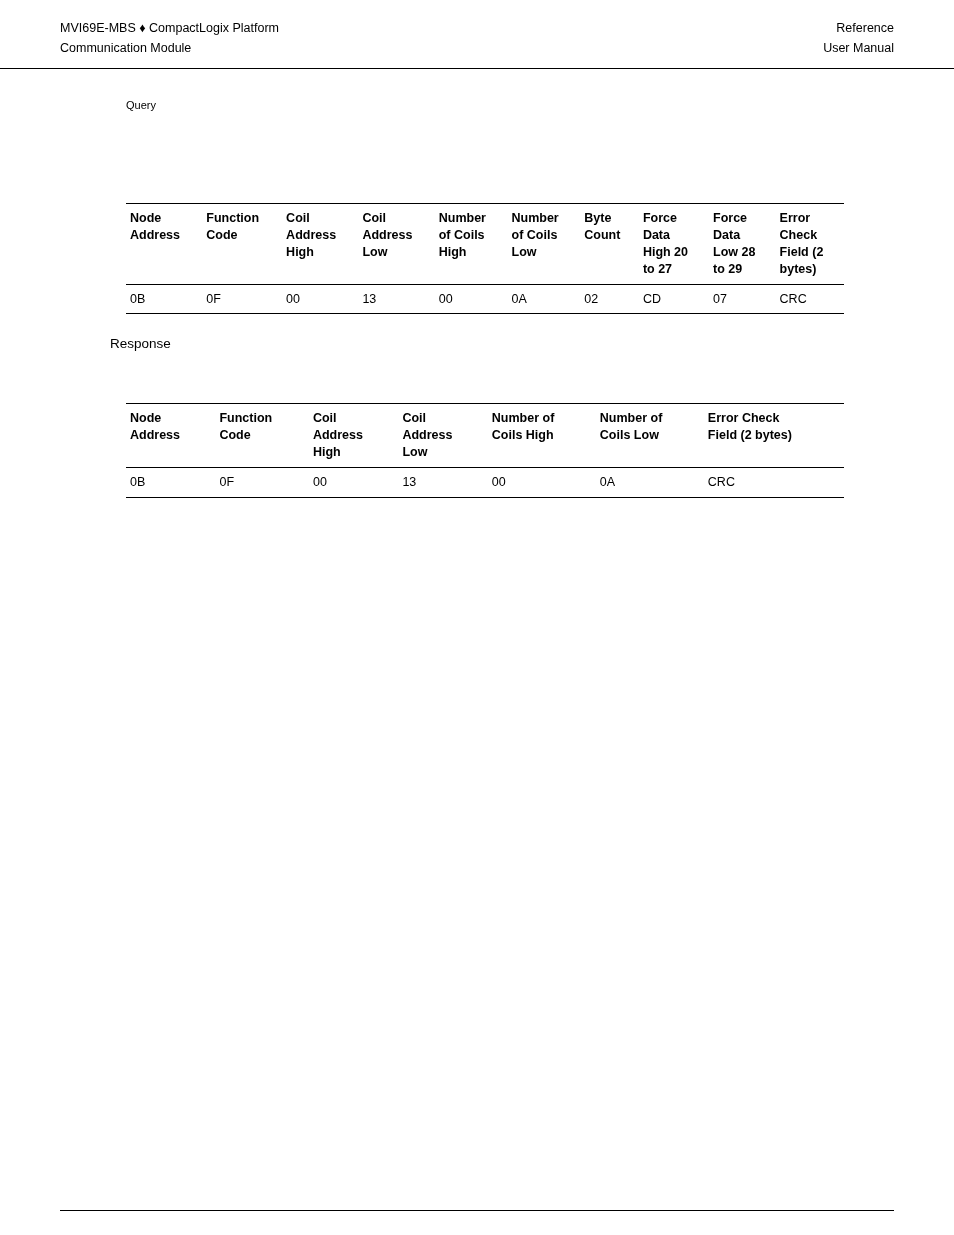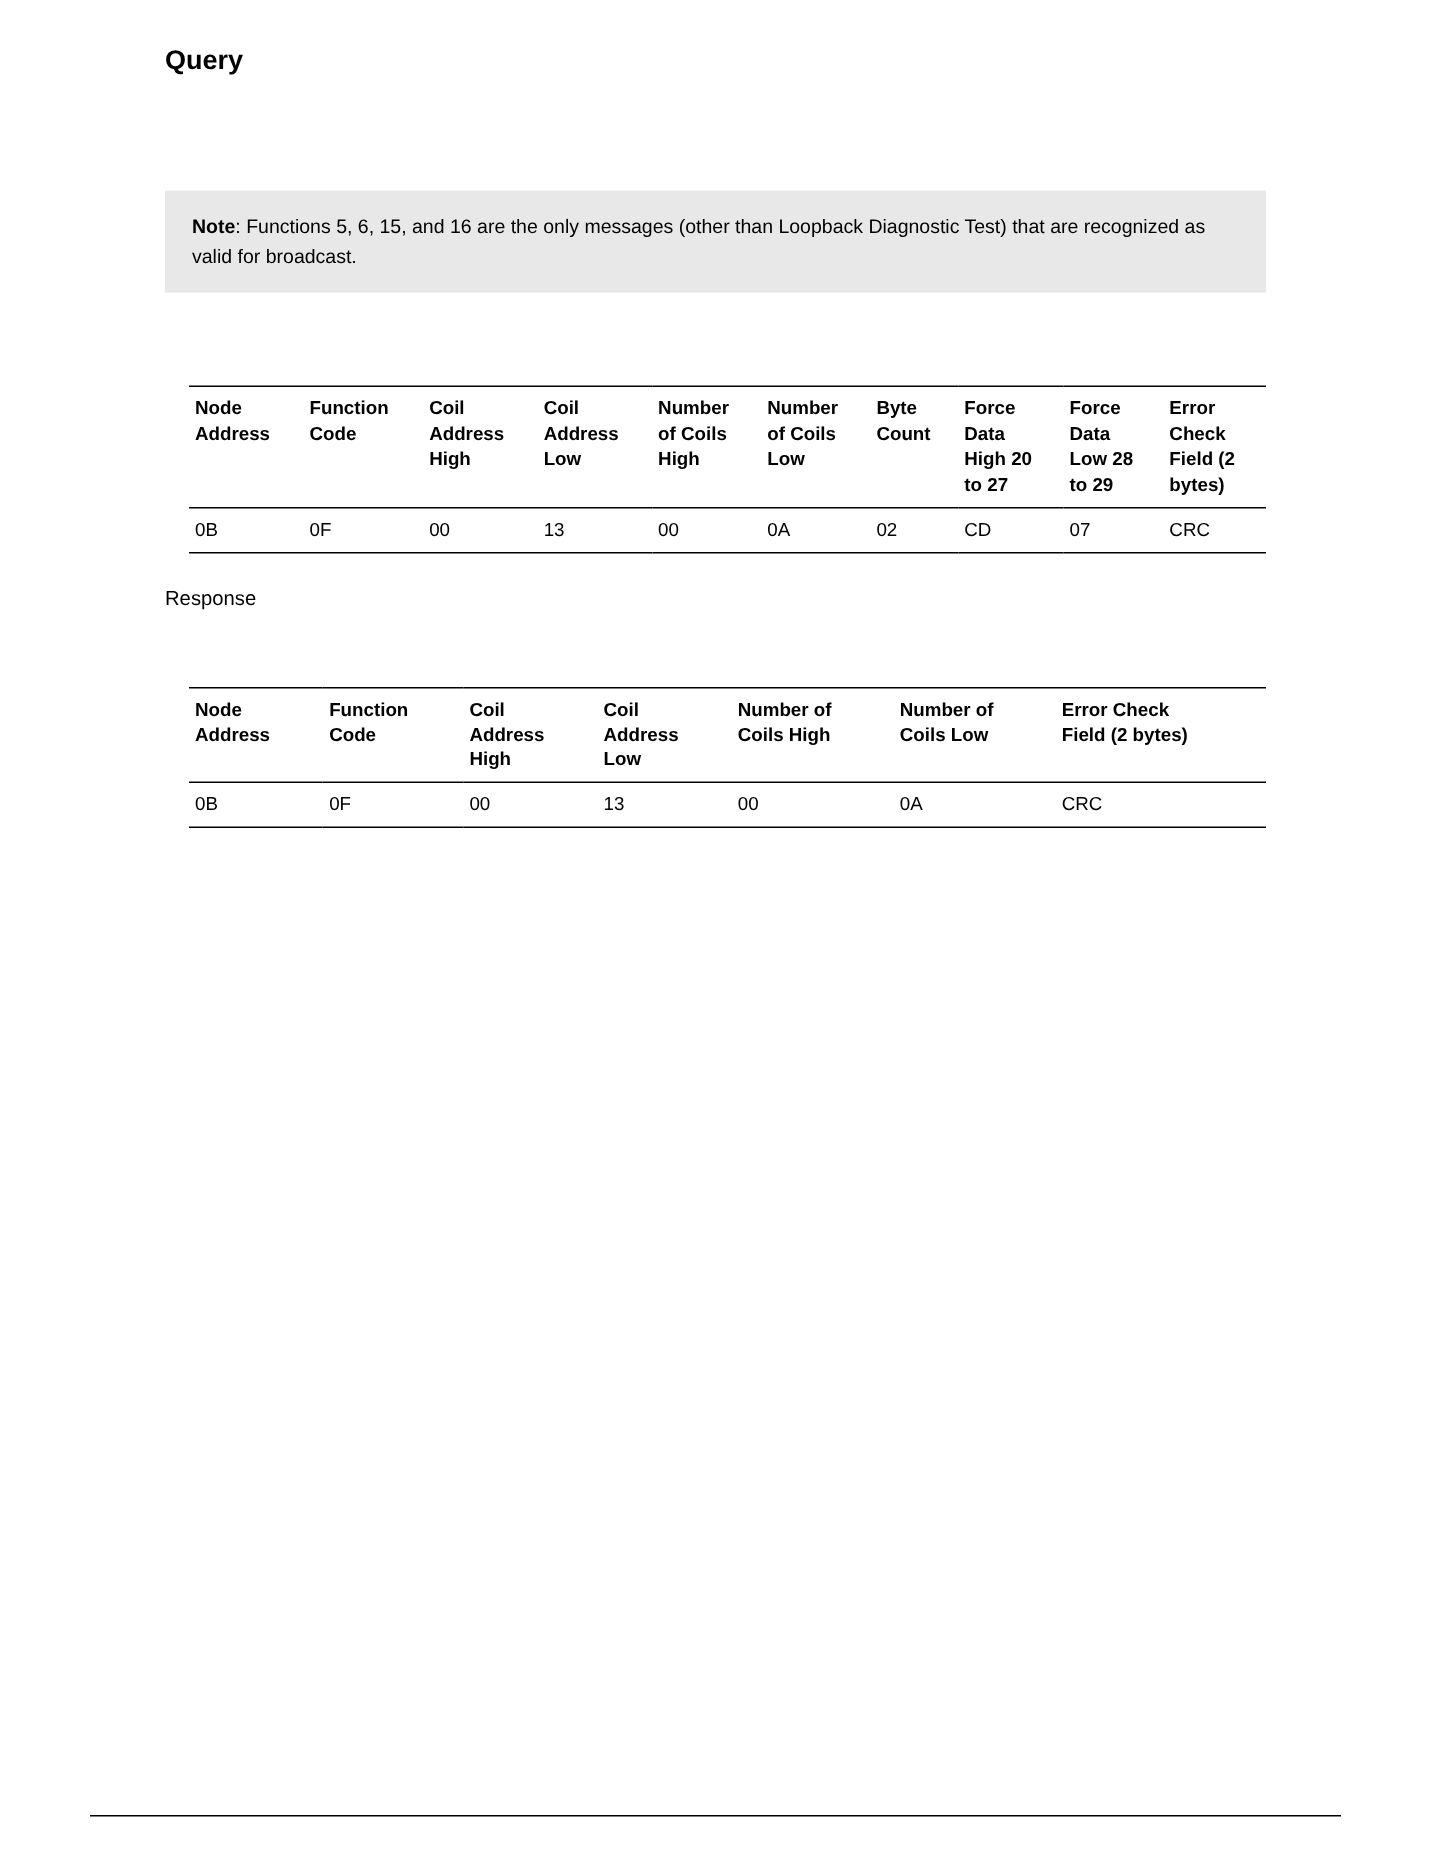--- a/index.html
+++ b/index.html
@@ -48,23 +48,24 @@
       padding-top: 6px;
     }
 
     
     .content {
       padding: 30px 110px 30px 110px;
     }
 
     
     .section-title {
-      font-weight: bold;
-      font-size: 18px;
+      font-weight: normal;
+      font-size: 11px;
       margin-bottom: 14px;
+      margin-left: 16px;
     }
 
     
     .note-box {
       background: #e8e8e8;
       padding: 14px 18px;
       margin: 22px 0 24px 0;
       font-size: 13px;
       line-height: 1.55;
     }
@@ -112,31 +113,38 @@
 
     .spacer {
       height: 20px;
     }
   </style>
 </head>
 <body>
 
 <div class="page-wrapper">
 
+  <div class="page-header">
+    <div class="header-left">
+      <div>MVI69E-MBS ♦ CompactLogix Platform</div>
+      <div>Communication Module</div>
+    </div>
+    <div class="header-right">
+      <div>Reference</div>
+      <div>User Manual</div>
+    </div>
+  </div>
 
   <div class="content">
 
     <div class="section-title">Query</div>
 
     <div class="spacer"></div>
     <div class="spacer"></div>
 
-    <div class="note-box">
-      <span><strong>Note</strong></span><span>: Functions 5, 6, 15, and 16 are the only messages (other than Loopback Diagnostic Test) that are recognized as valid for broadcast.</span>
-    </div>
 
     <div class="spacer"></div>
 
     <div class="table-container">
       <table>
         <thead>
           <tr>
             <th>Node<br>Address</th>
             <th>Function<br>Code</th>
             <th>Coil<br>Address<br>High</th>

